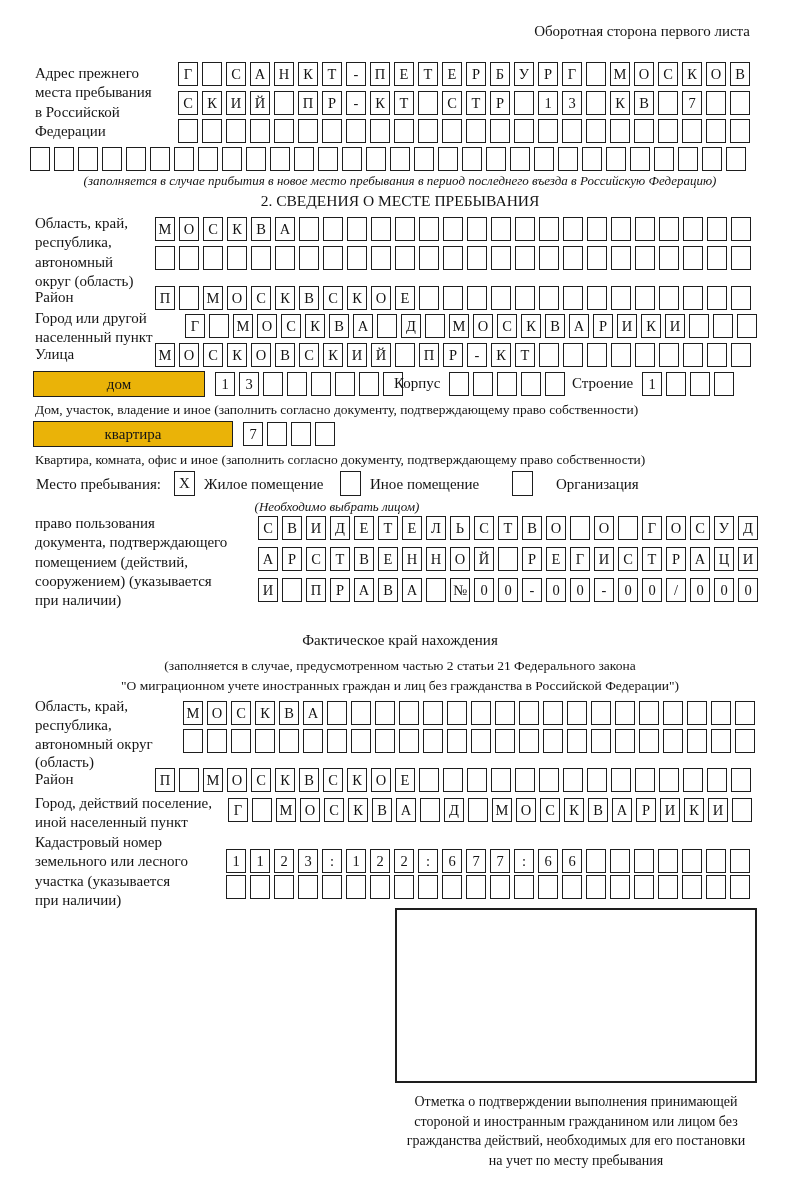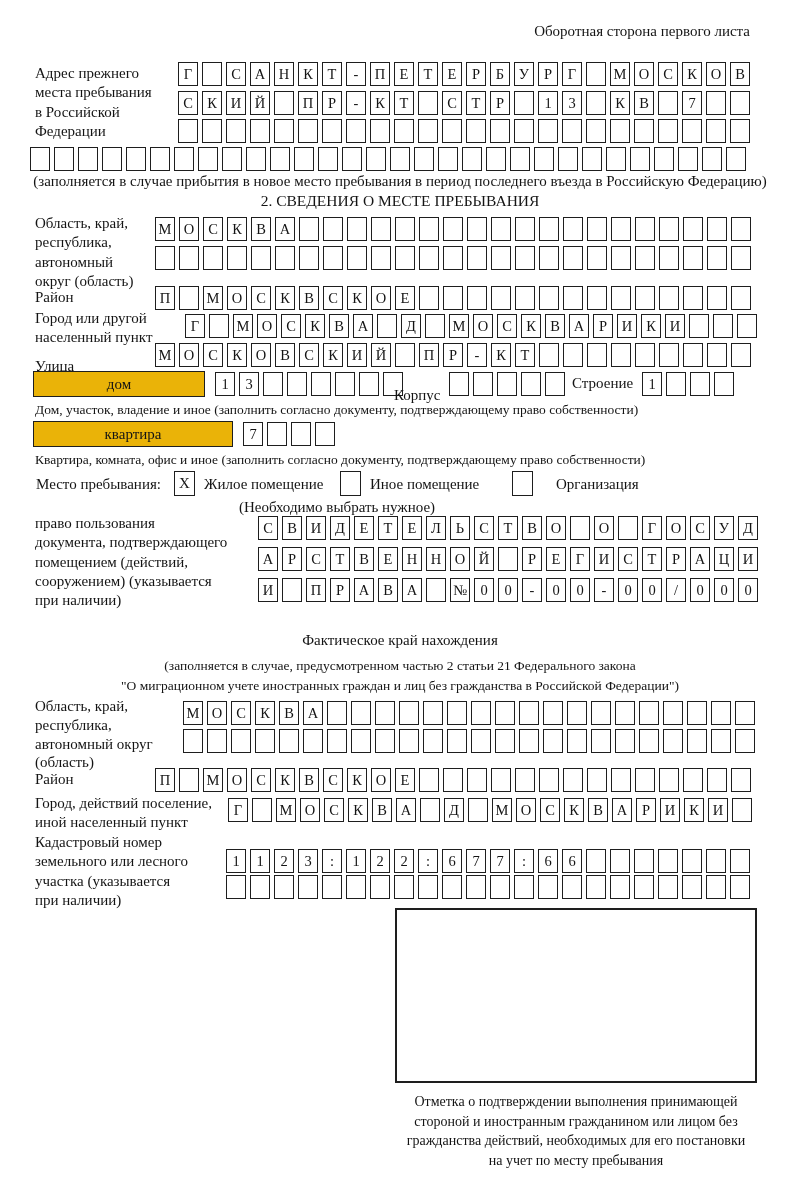--- a/index.html
+++ b/index.html
@@ -8,21 +8,21 @@
     font-family:"Liberation Serif","DejaVu Serif",serif;color:#141414;overflow:hidden;
   }
   .abs{position:absolute;}
   .row{display:flex;gap:4px;}
   .cell{
     width:20px;height:24px;border:1.7px solid #1e1e1e;box-sizing:border-box;
     display:flex;align-items:center;justify-content:center;
     font-size:14.5px;line-height:1;background:#fff;
   }
   .lbl{font-size:15px;line-height:19.3px;}
-  .cap{font-size:15px;}
+  .cap{font-size:13px;font-style:italic;}
   .cap2{font-size:13.5px;}
   .head{font-weight:normal;font-size:15.5px;width:800px;text-align:center;}
   .rectlbl{
     border:1.7px solid #1e1e1e;box-sizing:border-box;height:26px;background:#eab308;
     display:flex;align-items:center;justify-content:center;font-size:15px;
   }
   .chk{
     width:21px;height:25px;border:1.7px solid #1e1e1e;box-sizing:border-box;background:#fff;
     display:flex;align-items:center;justify-content:center;font-size:15px;
   }
@@ -270,21 +270,21 @@
       <div class="cell">А</div>
       <div class="cell">Р</div>
       <div class="cell">И</div>
       <div class="cell">К</div>
       <div class="cell">И</div>
       <div class="cell"></div>
       <div class="cell"></div>
       <div class="cell"></div>
     </div>
 
-  <div class="abs lbl" style="left:35px;top:345px;margin-top:12px;">Улица</div>
+  <div class="abs lbl" style="left:35px;top:345px;">Улица</div>
   <div class="abs row" style="left:155px;top:343px;">
       <div class="cell">М</div>
       <div class="cell">О</div>
       <div class="cell">С</div>
       <div class="cell">К</div>
       <div class="cell">О</div>
       <div class="cell">В</div>
       <div class="cell">С</div>
       <div class="cell">К</div>
       <div class="cell">И</div>
@@ -310,21 +310,21 @@
   <div class="abs row" style="left:215px;top:372px;">
       <div class="cell">1</div>
       <div class="cell">3</div>
       <div class="cell"></div>
       <div class="cell"></div>
       <div class="cell"></div>
       <div class="cell"></div>
       <div class="cell"></div>
       <div class="cell"></div>
     </div>
-  <div class="abs lbl" style="left:394px;top:374px;margin-top:12px;">Корпус</div>
+  <div class="abs lbl" style="left:394px;top:374px;">Корпус</div>
   <div class="abs row" style="left:449px;top:372px;">
       <div class="cell"></div>
       <div class="cell"></div>
       <div class="cell"></div>
       <div class="cell"></div>
       <div class="cell"></div>
     </div>
   <div class="abs lbl" style="left:572px;top:374px;">Строение</div>
   <div class="abs row" style="left:642px;top:372px;">
       <div class="cell">1</div>
@@ -343,21 +343,21 @@
     </div>
   <div class="abs cap2" style="left:35px;top:452px;">Квартира, комната, офис и иное (заполнить согласно документу, подтверждающему право собственности)</div>
 
   <div class="abs lbl" style="left:36px;top:475px;">Место пребывания:</div>
   <div class="abs chk" style="left:174px;top:471px;">X</div>
   <div class="abs lbl" style="left:204px;top:475px;">Жилое помещение</div>
   <div class="abs chk" style="left:340px;top:471px;"></div>
   <div class="abs lbl" style="left:370px;top:475px;">Иное помещение</div>
   <div class="abs chk" style="left:512px;top:471px;"></div>
   <div class="abs lbl" style="left:556px;top:475px;">Организация</div>
-  <div class="abs cap ctr" style="left:212px;top:499px;width:250px;">(Необходимо выбрать нужное)</div>
+  <div class="abs cap ctr" style="left:212px;top:499px;width:250px;">(Необходимо выбрать лицом)</div>
 
   <div class="abs lbl" style="left:35px;top:514px;width:215px;">
     <div>право пользования</div>
     <div>документа, подтверждающего</div>
     <div>помещением (действий,</div>
     <div>сооружением) (указывается</div>
     <div>при наличии)</div>
   </div>
   <div class="abs row" style="left:258px;top:516px;">
       <div class="cell">С</div>

